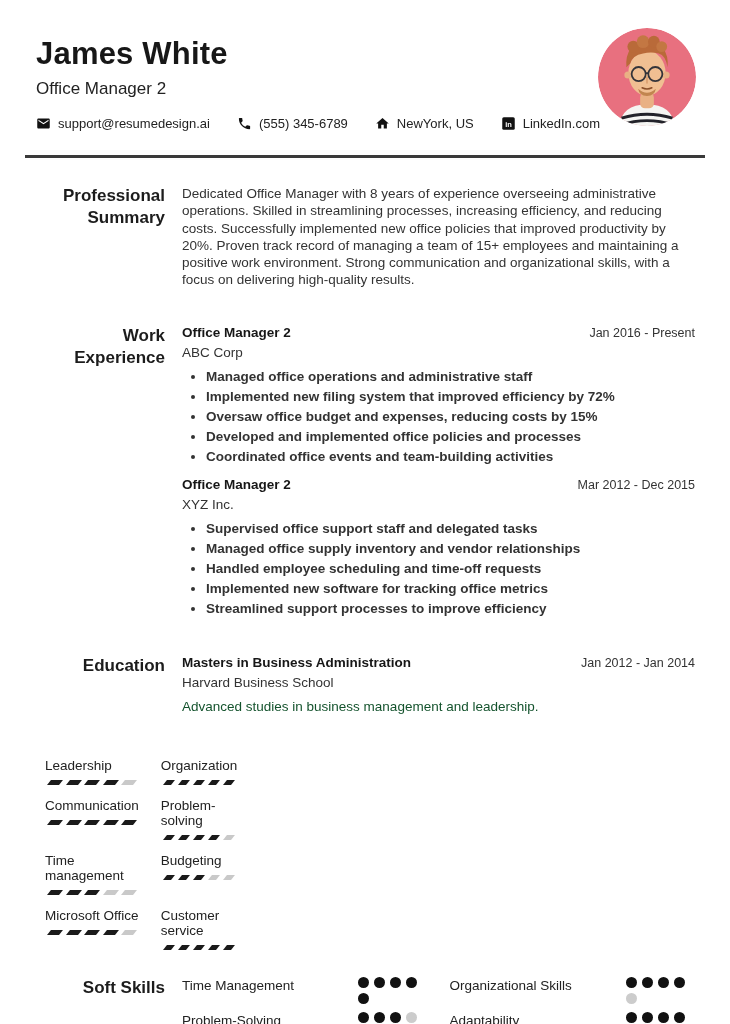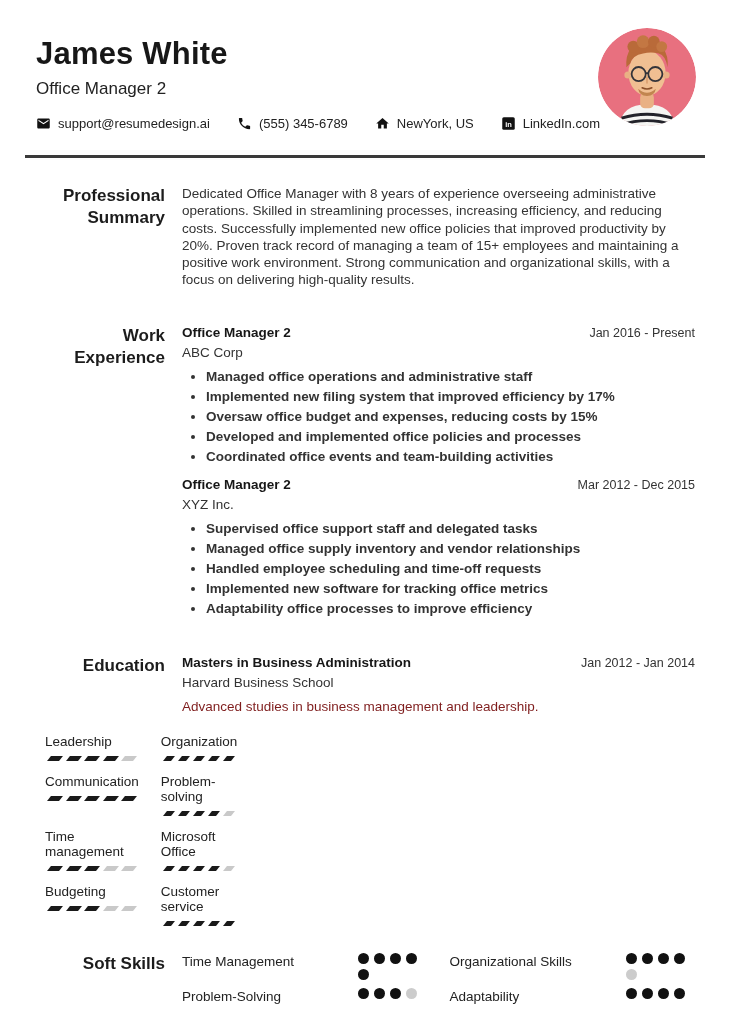--- a/index.html
+++ b/index.html
@@ -31,38 +31,38 @@
 
   
   .content { padding-top:27px; }
   .section { display:grid; grid-template-columns:120px 1fr; column-gap:17px; margin:0 35px 0 45px; }
   .sec-heading { text-align:right; font-size:17px; font-weight:700; color:#1c1c1c; line-height:1.3; }
 
   .summary-text { font-size:13.5px; line-height:17.3px; color:#333; padding-right:2px; }
 
   .sec-summary   { margin-bottom:36px; }
   .sec-exp       { margin-bottom:34px; }
-  .sec-edu       { margin-bottom:20px; }
+  .sec-edu       { margin-bottom:44px; }
   .sec-skills    { margin-bottom:27px; }
   .sec-soft      { margin-bottom:22px; }
 
   
   .job { margin-bottom:12px; }
   .job:last-child { margin-bottom:0; }
   .row-split { display:flex; justify-content:space-between; align-items:baseline; }
   .item-title { font-size:13.5px; font-weight:700; color:#171717; }
   .item-date { font-size:12.5px; color:#333; white-space:nowrap; }
   .item-sub { font-size:13.5px; color:#333; margin-top:5px; }
   ul.bullets { margin:9px 0 0 0; padding-left:24px; }
   ul.bullets li { font-size:13.5px; color:#333; margin-bottom:3.5px; line-height:1.22;font-weight:bold; }
 
   
   .edu { margin-bottom:10px; }
   .edu:last-child { margin-bottom:0; }
-  .edu-desc { font-size:13.5px; color:#7f1d1d; margin-top:9px; }
+  .edu-desc { font-size:13.5px; color:#14532d; margin-top:9px; }
 
   
   .skills-grid { display:grid; grid-template-columns:1fr 1fr; column-gap:22px; row-gap:13px; }
   .skill-name { font-size:13.5px; color:#222; }
   .bar { display:flex; gap:7px; margin-top:7px; padding:0 4px; }
   .seg { flex:1; height:5px; transform:skewX(-38deg); }
 
   
   .soft-grid { display:grid; grid-template-columns:1fr 1fr; column-gap:22px; row-gap:8px; }
   .soft-item { display:flex; align-items:flex-start; }
@@ -162,39 +162,39 @@
       <div class="sec-heading">Work Experience</div>
       <div>
   <div class="job">
     <div class="row-split">
       <span class="item-title">Office Manager 2</span>
       <span class="item-date">Jan 2016 - Present</span>
     </div>
     <div class="item-sub">ABC Corp</div>
     <ul class="bullets">
               <li>Managed office operations and administrative staff</li>
-              <li>Implemented new filing system that improved efficiency by 17%</li>
+              <li>Implemented new filing system that improved efficiency by 72%</li>
               <li>Oversaw office budget and expenses, reducing costs by 15%</li>
               <li>Developed and implemented office policies and processes</li>
               <li>Coordinated office events and team-building activities</li>
             </ul>
   </div>
 
   <div class="job">
     <div class="row-split">
       <span class="item-title">Office Manager 2</span>
       <span class="item-date">Mar 2012 - Dec 2015</span>
     </div>
     <div class="item-sub">XYZ Inc.</div>
     <ul class="bullets">
               <li>Supervised office support staff and delegated tasks</li>
               <li>Managed office supply inventory and vendor relationships</li>
               <li>Handled employee scheduling and time-off requests</li>
               <li>Implemented new software for tracking office metrics</li>
-              <li>Adaptability office processes to improve efficiency</li>
+              <li>Streamlined support processes to improve efficiency</li>
             </ul>
   </div>
 </div>
     </div>
 
     <div class="section sec-edu">
       <div class="sec-heading">Education</div>
       <div>
   <div class="edu">
     <div class="row-split">
@@ -259,37 +259,37 @@
     <div class="bar">
               <span class="seg" style="background: rgb(26, 26, 26);"></span>
               <span class="seg" style="background: rgb(26, 26, 26);"></span>
               <span class="seg" style="background: rgb(26, 26, 26);"></span>
               <span class="seg" style="background: rgb(201, 201, 201);"></span>
               <span class="seg" style="background: rgb(201, 201, 201);"></span>
             </div>
   </div>
 
   <div class="skill">
+    <div class="skill-name">Budgeting</div>
+    <div class="bar">
+              <span class="seg" style="background: rgb(26, 26, 26);"></span>
+              <span class="seg" style="background: rgb(26, 26, 26);"></span>
+              <span class="seg" style="background: rgb(26, 26, 26);"></span>
+              <span class="seg" style="background: rgb(201, 201, 201);"></span>
+              <span class="seg" style="background: rgb(201, 201, 201);"></span>
+            </div>
+  </div>
+
+  <div class="skill">
     <div class="skill-name">Microsoft Office</div>
     <div class="bar">
               <span class="seg" style="background: rgb(26, 26, 26);"></span>
               <span class="seg" style="background: rgb(26, 26, 26);"></span>
               <span class="seg" style="background: rgb(26, 26, 26);"></span>
               <span class="seg" style="background: rgb(26, 26, 26);"></span>
-              <span class="seg" style="background: rgb(201, 201, 201);"></span>
-            </div>
-  </div>
-
-  <div class="skill">
-    <div class="skill-name">Budgeting</div>
-    <div class="bar">
-              <span class="seg" style="background: rgb(26, 26, 26);"></span>
-              <span class="seg" style="background: rgb(26, 26, 26);"></span>
-              <span class="seg" style="background: rgb(26, 26, 26);"></span>
-              <span class="seg" style="background: rgb(201, 201, 201);"></span>
               <span class="seg" style="background: rgb(201, 201, 201);"></span>
             </div>
   </div>
 
   <div class="skill">
     <div class="skill-name">Customer service</div>
     <div class="bar">
               <span class="seg" style="background: rgb(26, 26, 26);"></span>
               <span class="seg" style="background: rgb(26, 26, 26);"></span>
               <span class="seg" style="background: rgb(26, 26, 26);"></span>

